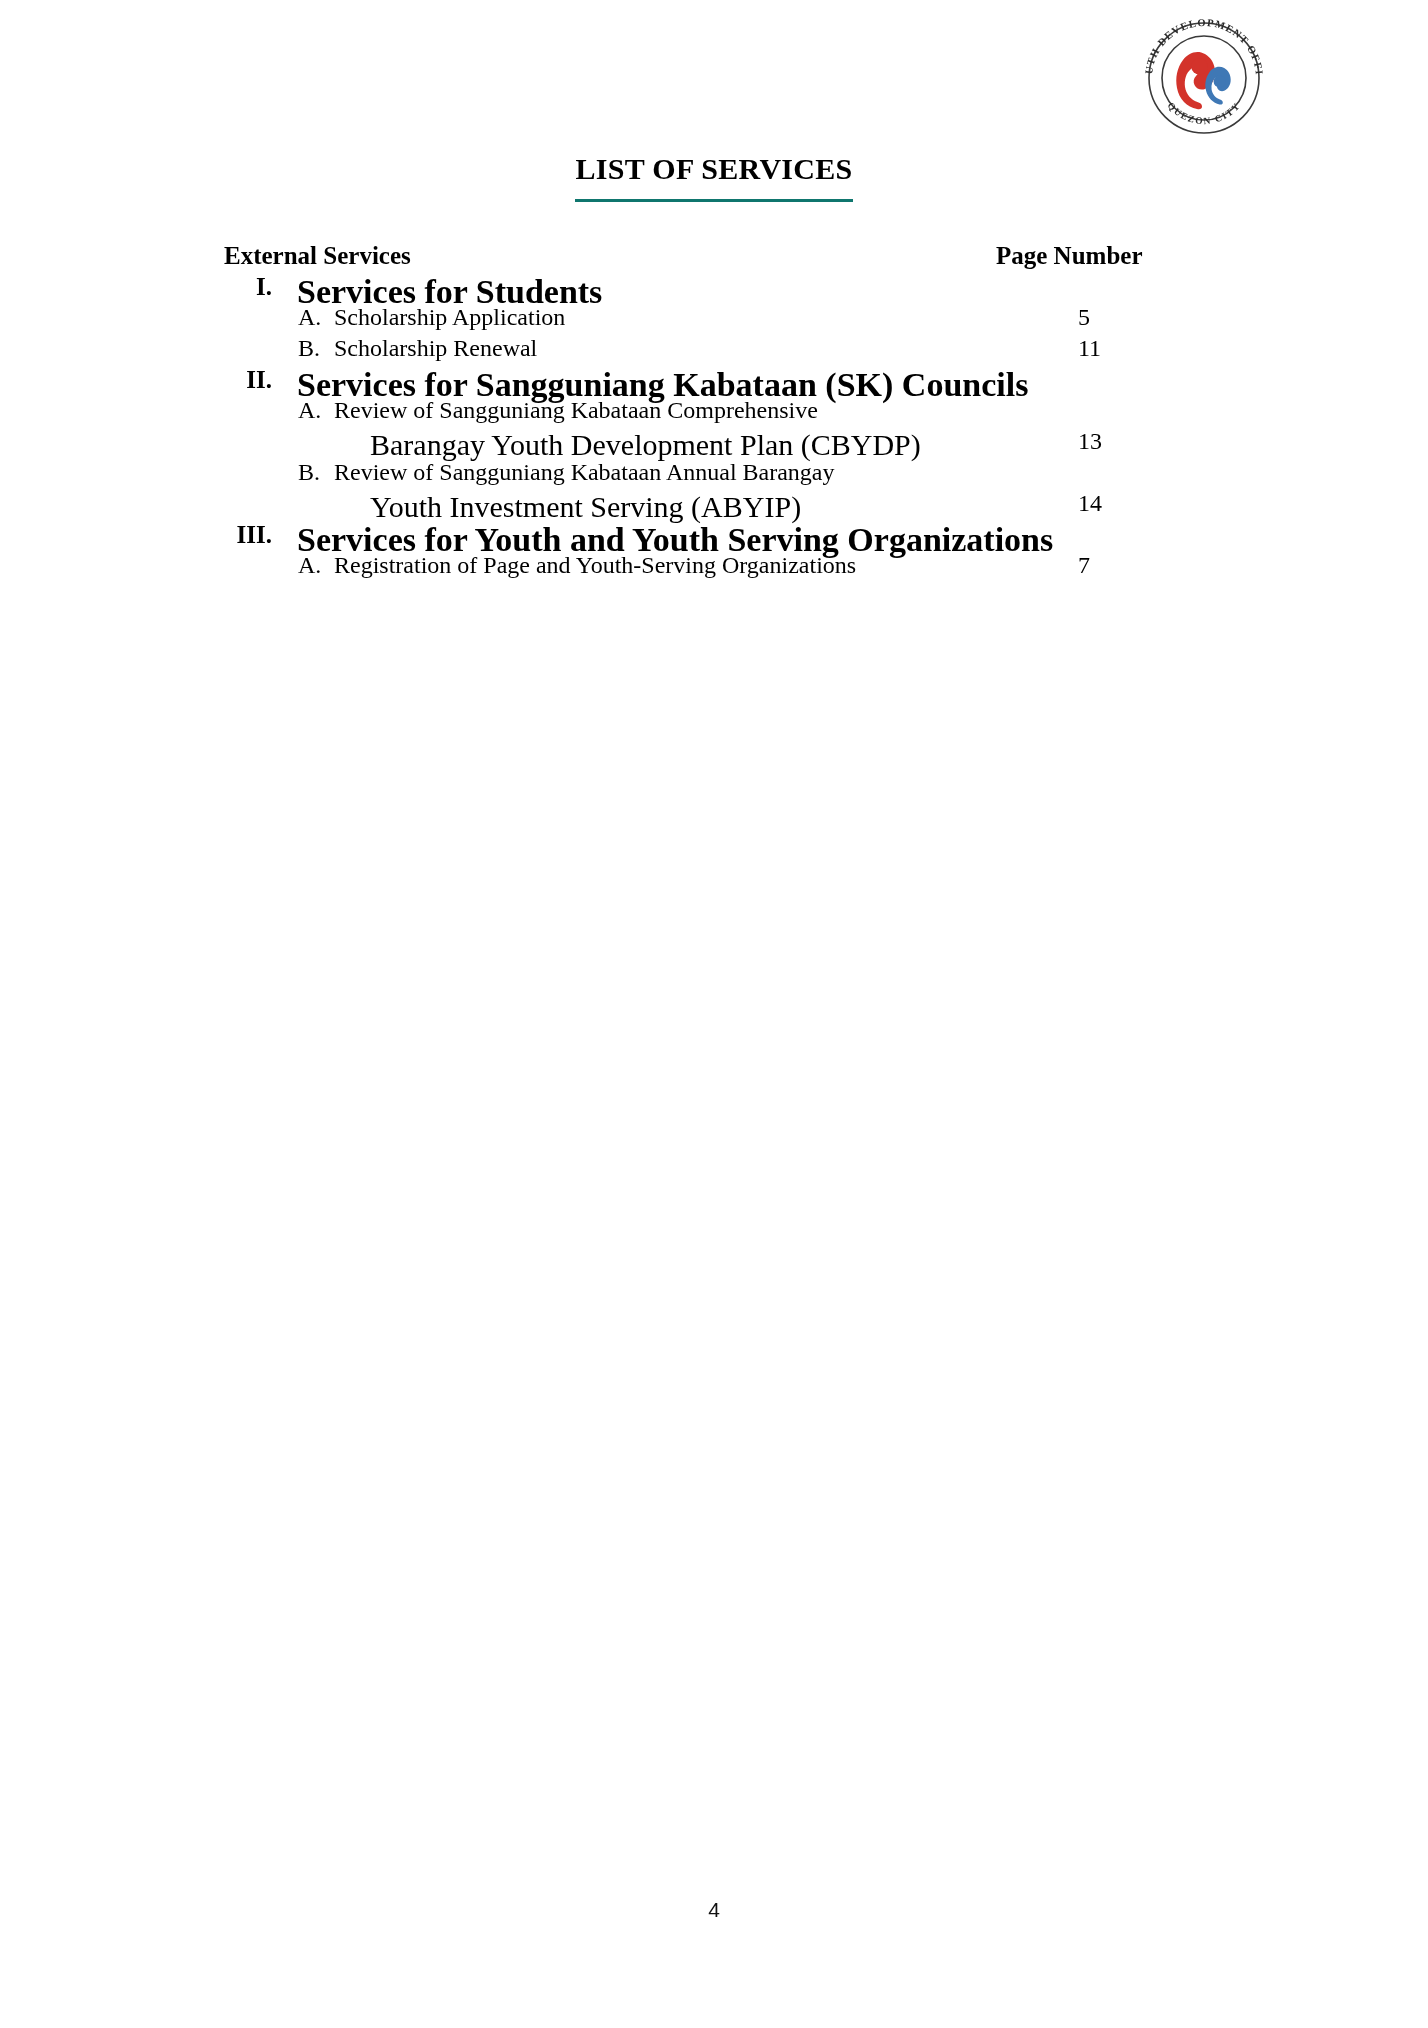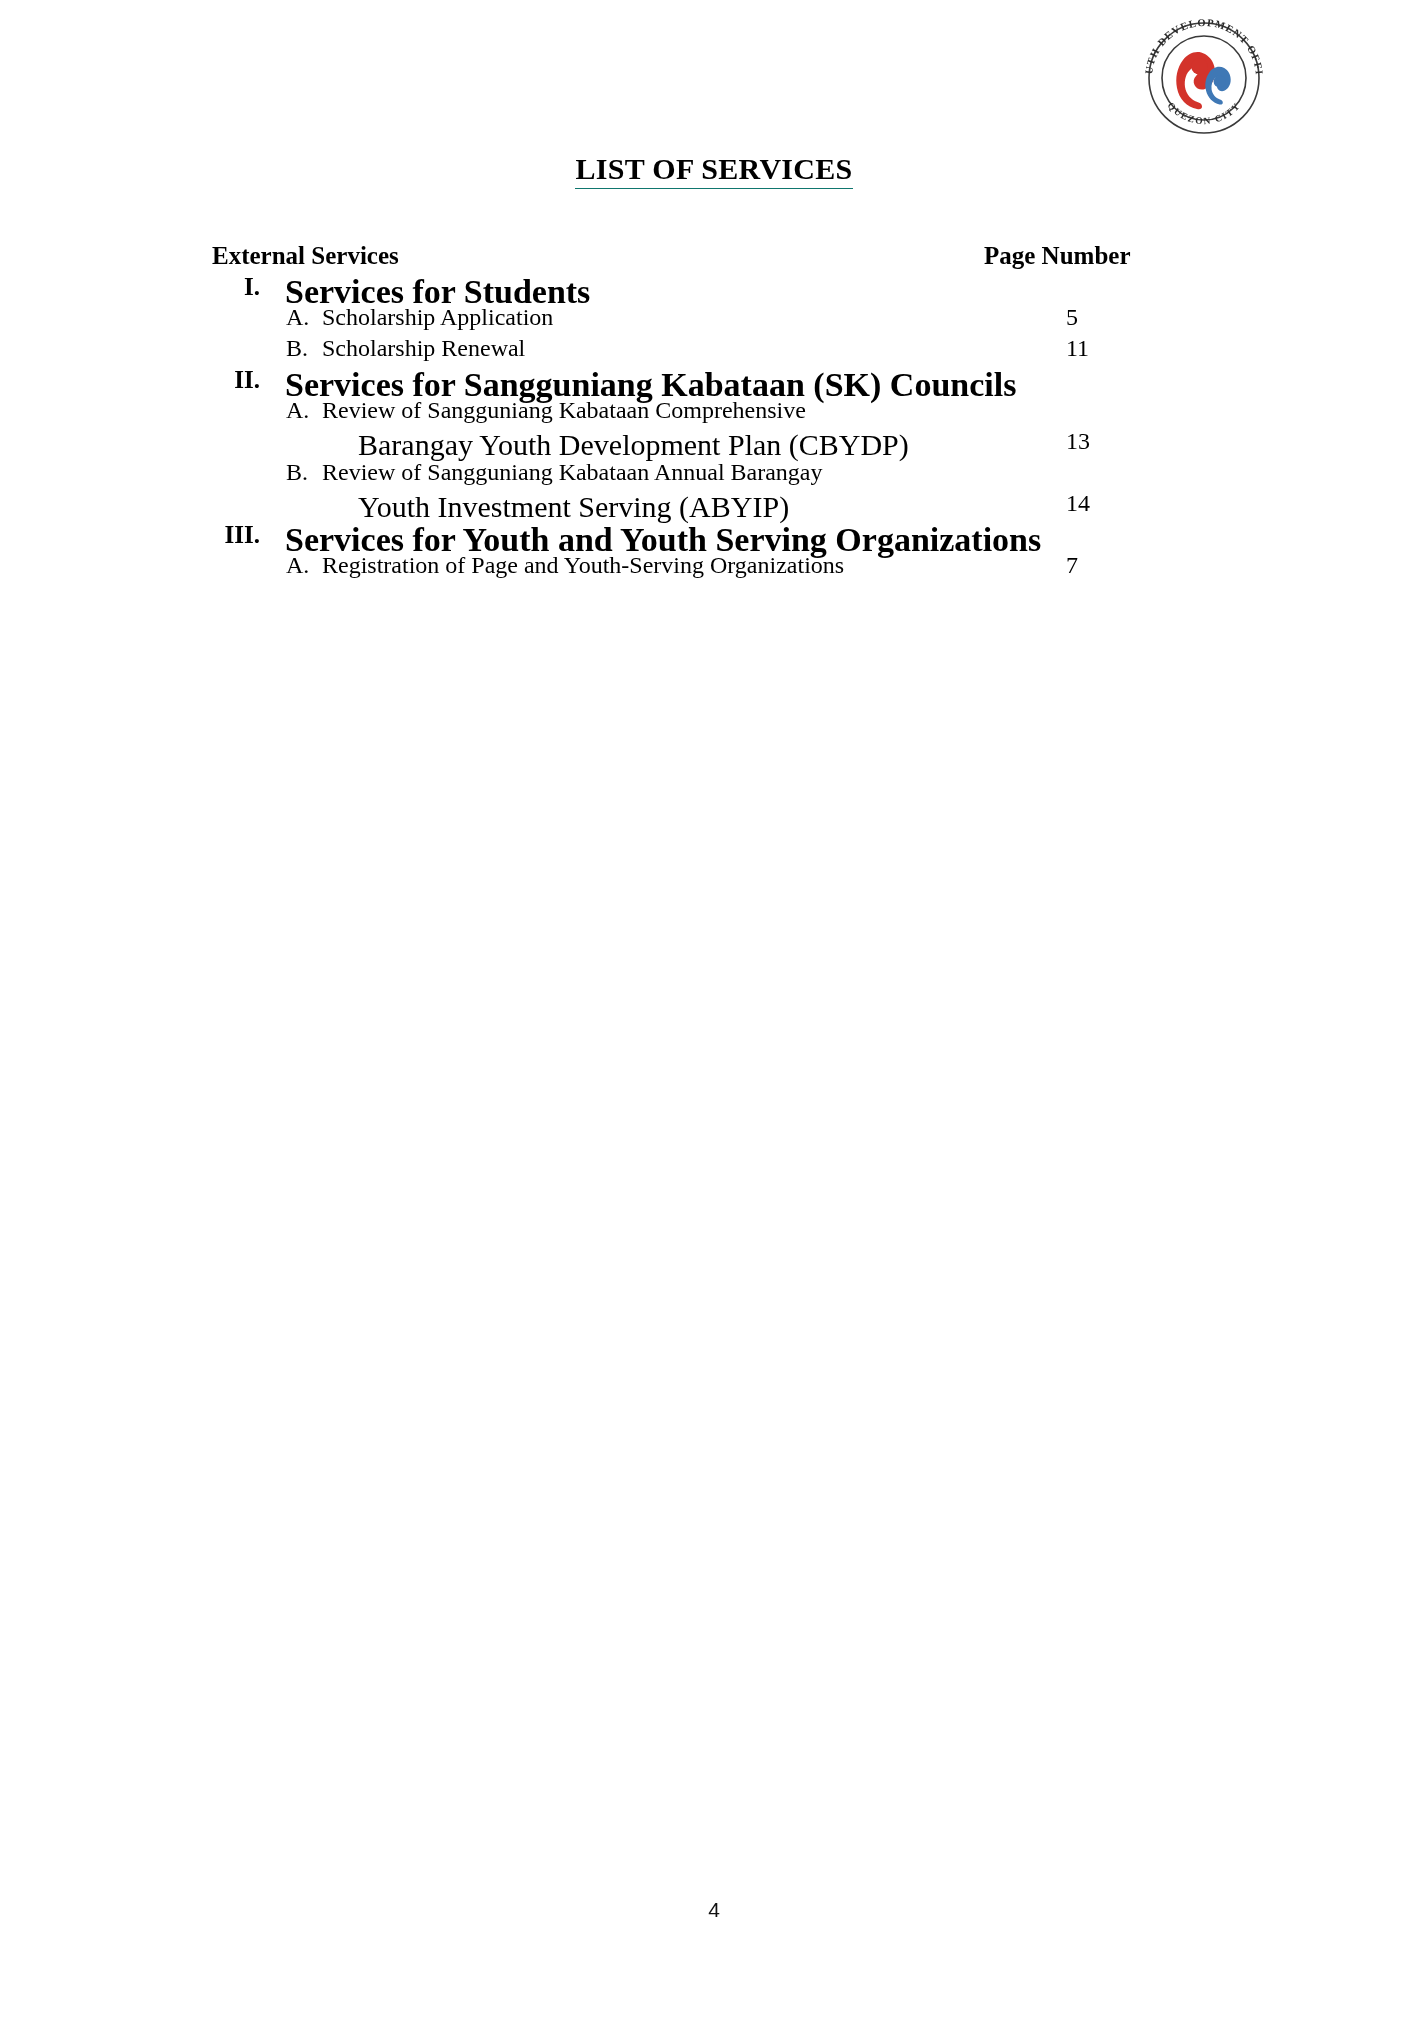--- a/index.html
+++ b/index.html
@@ -34,29 +34,29 @@
     top: 152px;
     width: 1428px;
     text-align: center;
     font-family: "Liberation Serif", serif;
     font-weight: bold;
     font-size: 30px;
     letter-spacing: 0.3px;
   }
   .doc-title span {
     display: inline-block;
-    border-bottom: 1px solid #0f766e;
-    padding-bottom: 3px;
+    border-bottom: 3px solid #0f766e;
+    padding-bottom: 14px;
     line-height: 1.05;
   }
 
   
   .toc {
     position: absolute;
-    left: 0;
+    left: 12px;
     top: 242px;
     width: 1162px;
   }
 
   .row {
     position: relative;
     height: 31px;
   }
   .row.gap-before { }
 

